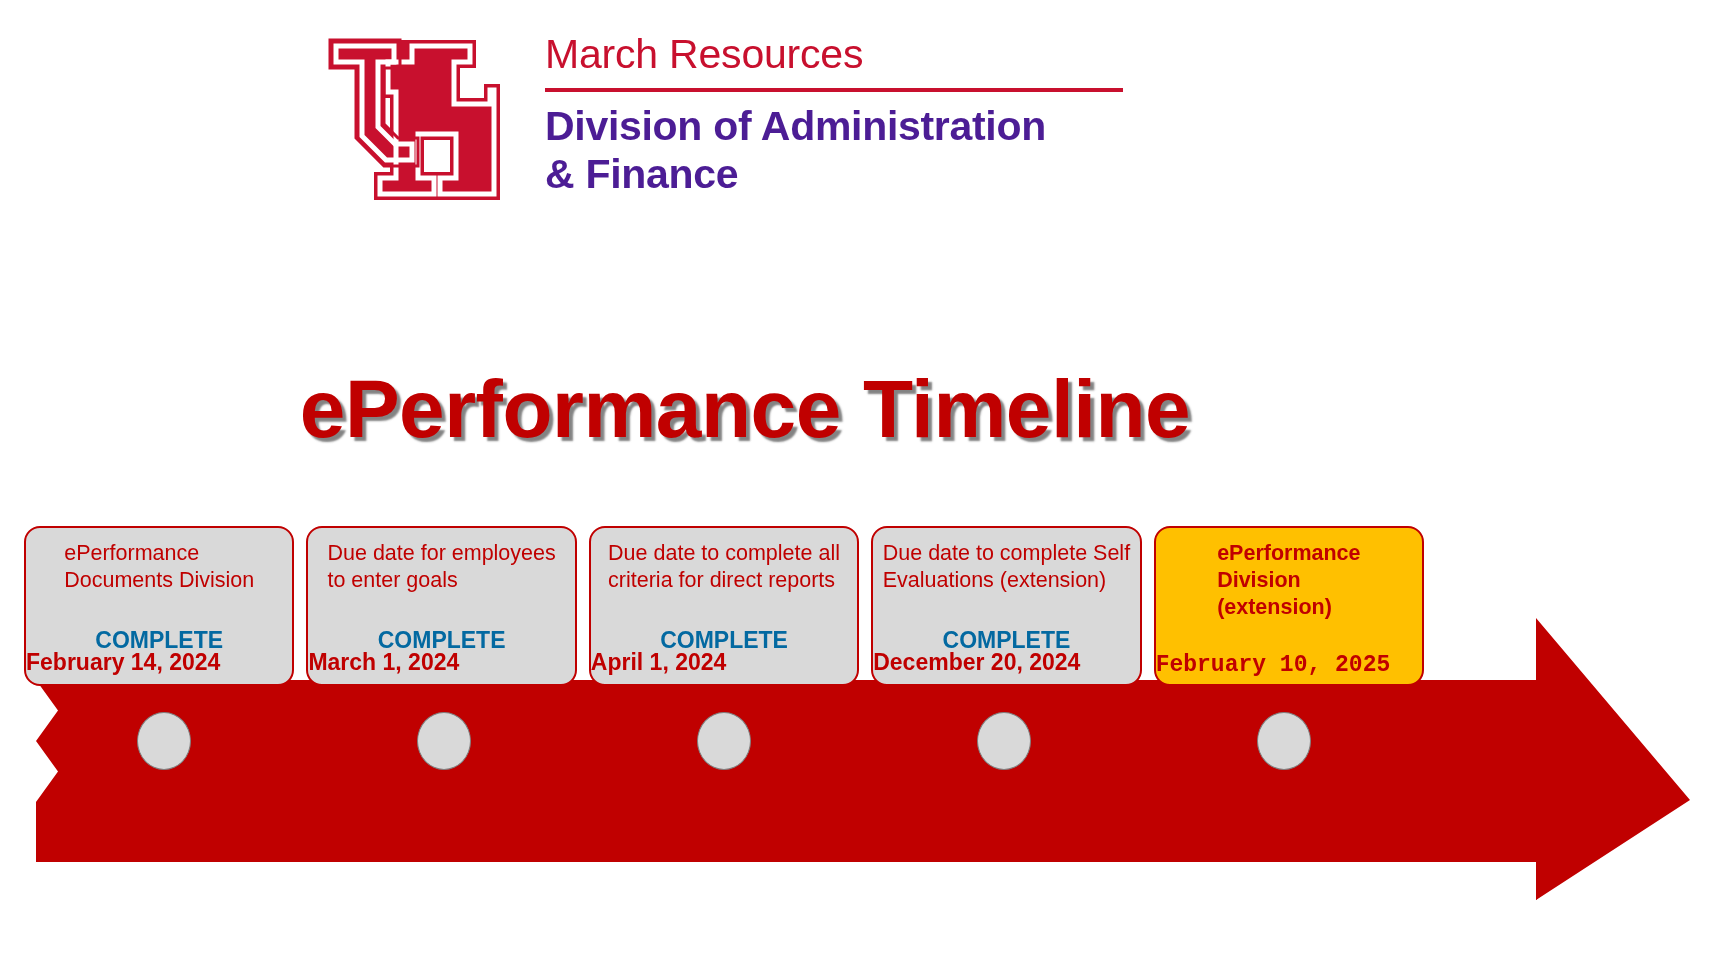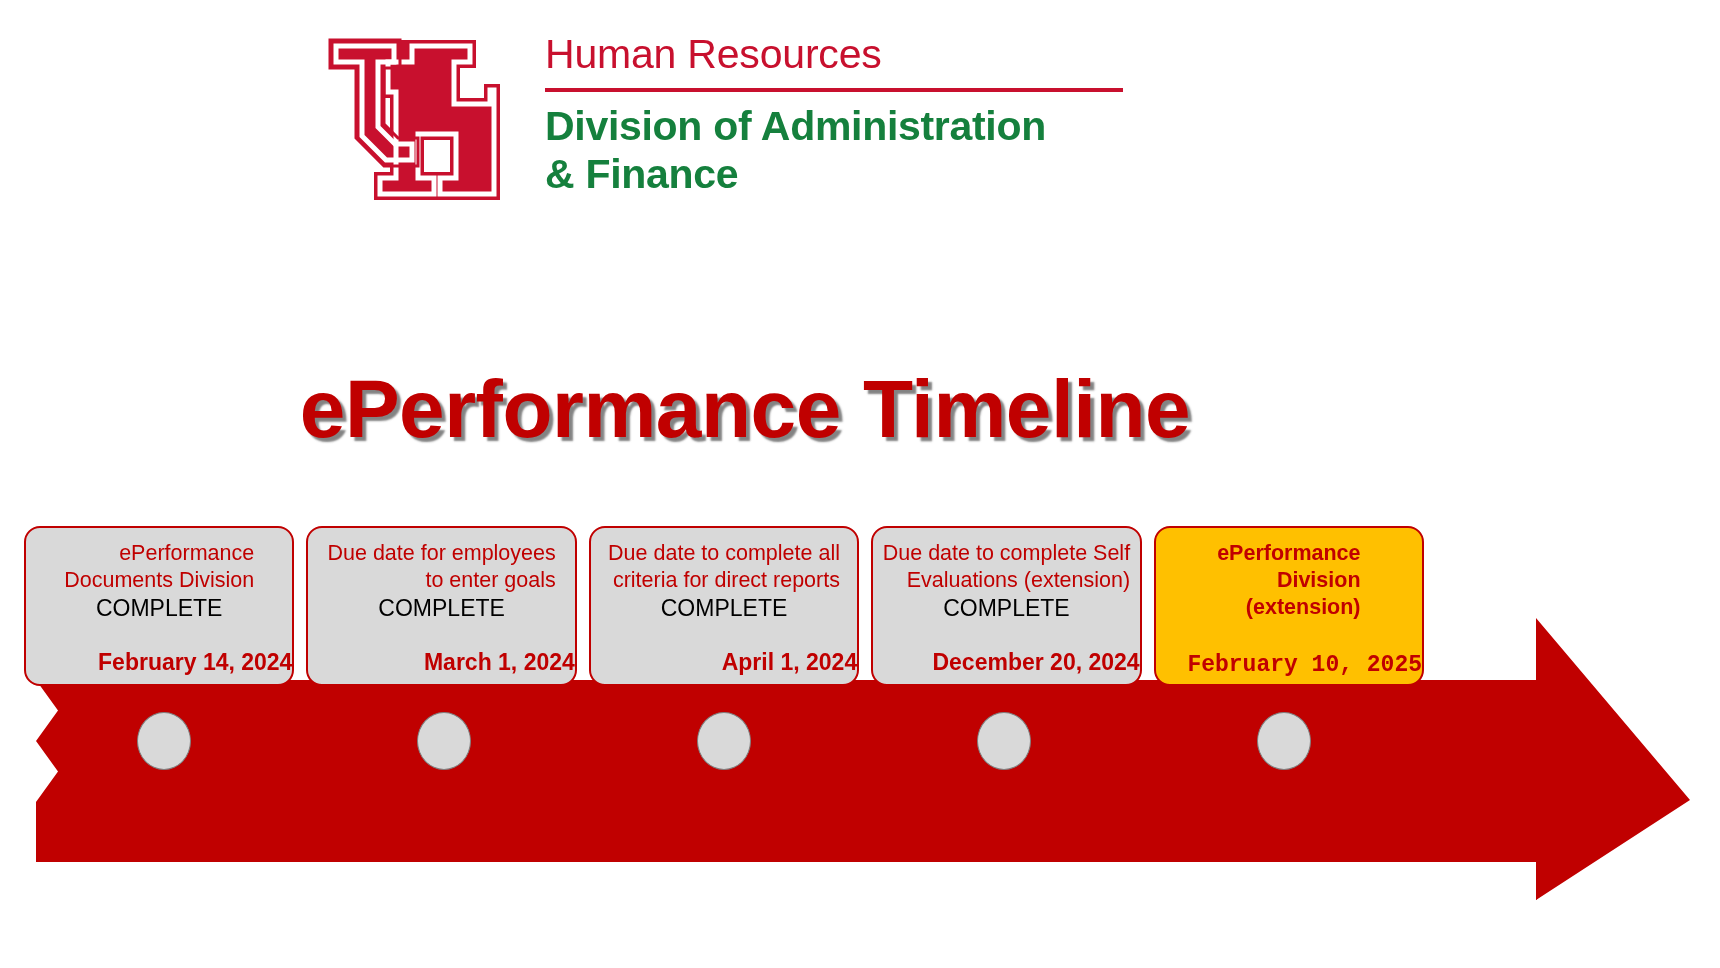--- a/index.html
+++ b/index.html
@@ -47,21 +47,21 @@
     white-space: nowrap;
   }
   .brand-rule {
     margin-top: 13px;
     margin-bottom: 11px;
     height: 4px;
     background: #C8102E;
     width: 578px;
   }
   .brand-line2 {
-    color: #15803d;
+    color: #4c1d95;
     font-size: 41px;
     font-weight: 700;
     line-height: 1.16;
     letter-spacing: -0.3px;
   }
 
   
   .page-title {
     position: absolute;
     left: 0;
@@ -106,39 +106,40 @@
     position: relative;
     flex: 1 1 0;
     border: 2.5px solid #C00000;
     border-radius: 16px;
     background: #D9D9D9;
     padding: 12px 8px 10px 8px;
     box-sizing: border-box;
     display: flex;
     flex-direction: column;
     align-items: center;
-    text-align: right;
+    text-align: left;
+    gap: 32px;
   }
   .tl-box.highlight {
     background: #FFC000;
   }
   .tl-desc {
     color: #C00000;
     font-size: 21.5px;
     line-height: 1.25;
     font-weight: 400;
   }
   .tl-box.highlight .tl-desc {
     font-weight: 700;
     color: #C00000;
   }
   .tl-status {
-    color: #000000;
+    color: #0369a1;
     font-size: 23px;
-    font-weight: 400;
+    font-weight: 700;
     line-height: 1.2;
     margin-top: 1px;
   }
   .tl-date {
     position: absolute;
     left: 0;
     right: 0;
     bottom: 9px;
     color: #C00000;
     font-size: 23px;
@@ -195,21 +196,21 @@
         <path d="M90 18 H148 V34 H132 V76 H168 V62 H172 V166 H118 V150 H134 V106 H96 V150 H112 V166 H58 V150 H74 V64 H66 V34 H90 Z"></path>
       </g>
 
       <g fill="none" stroke="#C8102E" stroke-width="3">
         <path d="M8 12 H78 V40 H62 V96 L76 110 H96 V138 H62 L34 110 V40 H8 Z"></path>
       </g>
     </svg>
   </div>
 
   <div class="brand-text">
-    <div class="brand-line1">Human Resources</div>
+    <div class="brand-line1">March Resources</div>
     <div class="brand-rule"></div>
     <div class="brand-line2">
       <div>Division of Administration</div>
       <div>&amp; Finance</div>
     </div>
   </div>
 </div>
 
 <div class="page-title">ePerformance Timeline</div>
 

